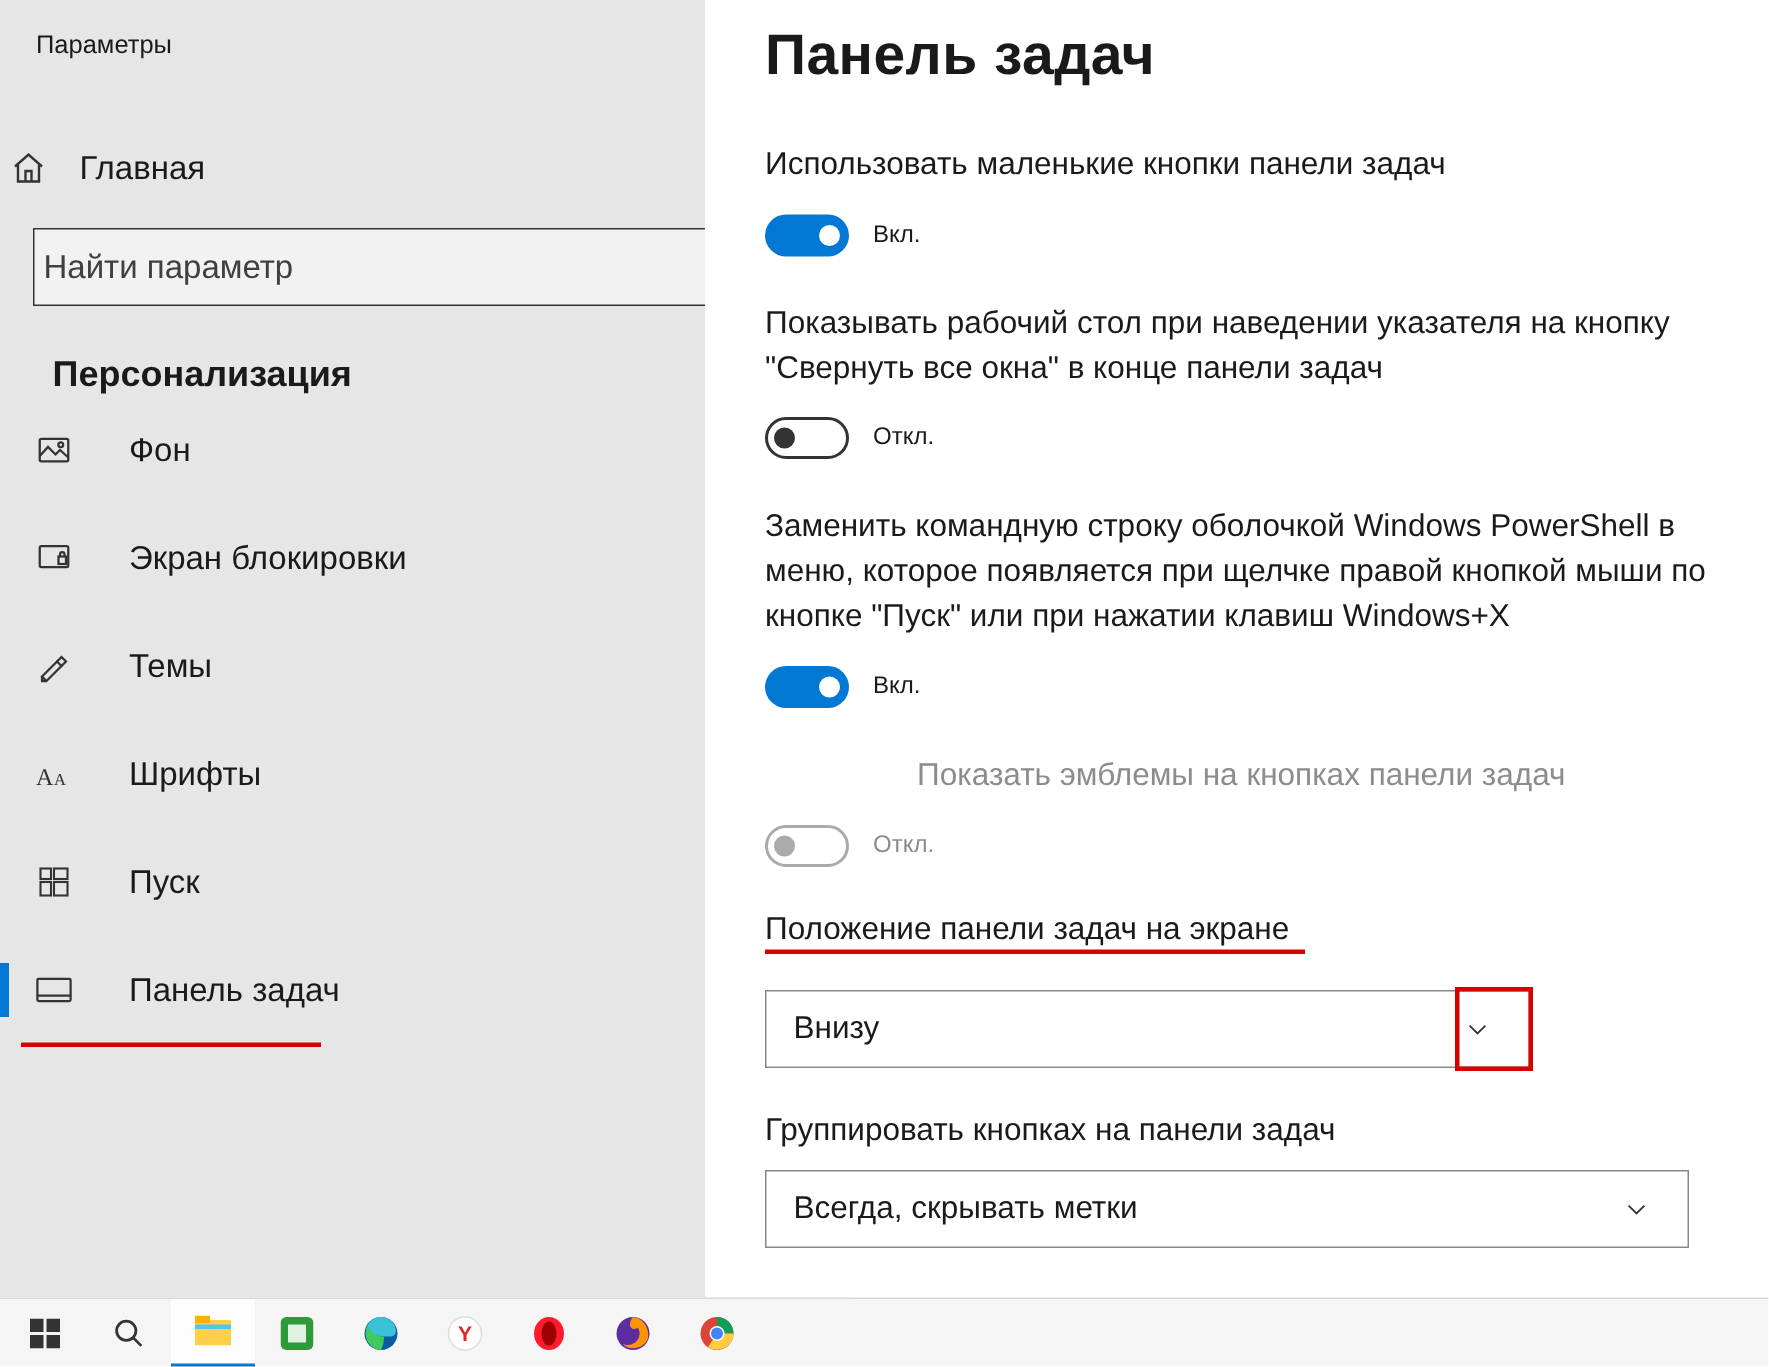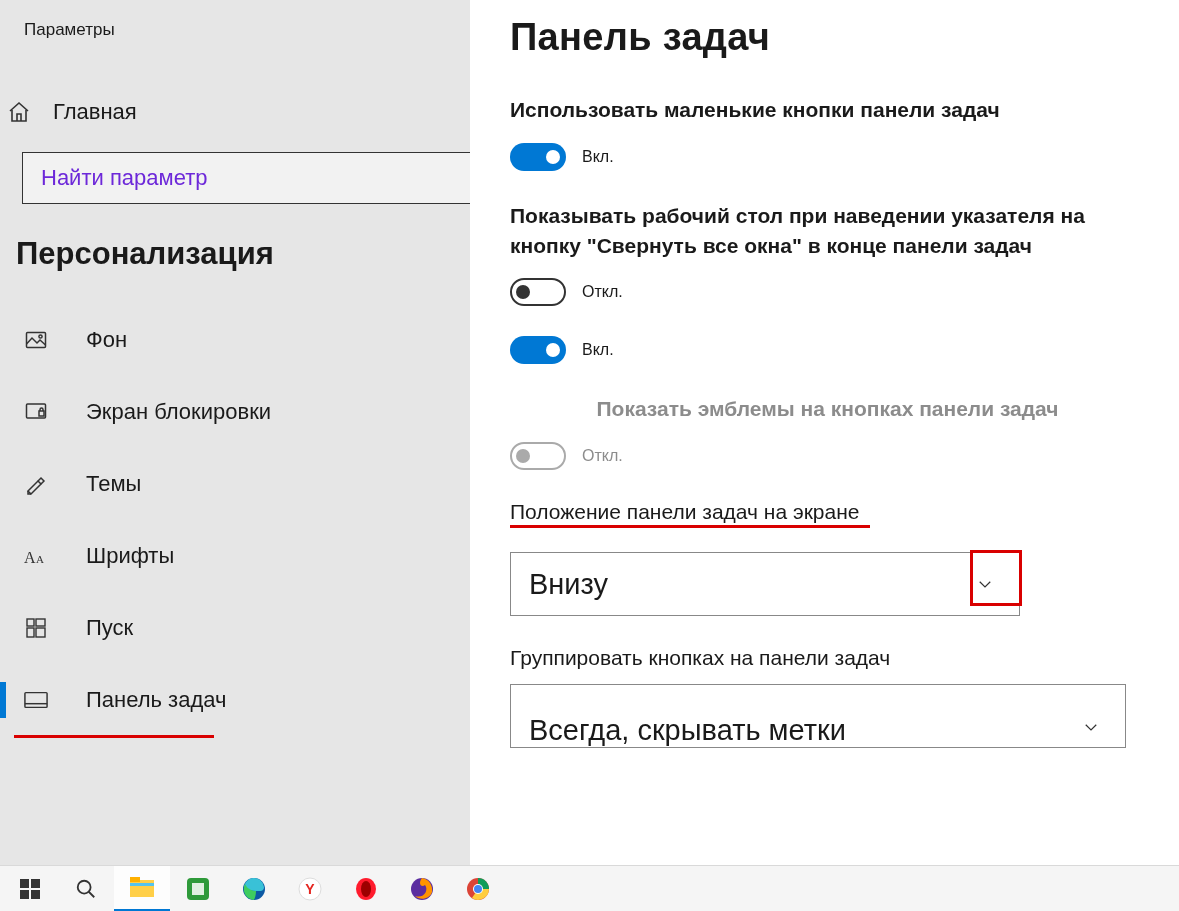--- a/index.html
+++ b/index.html
@@ -21,27 +21,27 @@
     display: flex; align-items: center; gap: 22px;
     padding-left: 7px; height: 44px; margin-bottom: 18px;
     font-size: 22px;
   }
   .search-box {
     margin: 0 24px 32px 22px;
     border: 1px solid #333;
     background: #f2f2f2;
     height: 52px;
     display: flex; align-items: center; justify-content: space-between;
-    padding: 0 18px;
-    font-size: 22px; color: #6d28d9;
+    padding: 0 6px;
+    font-size: 22px; color: #404040;
     cursor: text;
   }
   .category-title {
-    font-size: 31px; font-weight: 600;
-    padding-left: 16px; margin-bottom: 32px;
+    font-size: 24px; font-weight: 600;
+    padding-left: 35px; 
   }
   .nav-item {
     display: flex; align-items: center; gap: 38px;
     padding-left: 24px; height: 72px;
     font-size: 22px;
     cursor: pointer;
     position: relative;
   }
   .nav-item.active::before {
     content: ""; position: absolute; left: 0; top: 18px; bottom: 18px;
@@ -53,21 +53,21 @@
     background: #d90000;
   }
 
   .main {
     position: absolute; left: 470px; top: 0; right: 0; height: 865px;
     background: #ffffff;
     padding: 16px 34px 0 40px;
   }
   .page-title { font-size: 38px; font-weight: 600; letter-spacing: .3px; margin-bottom: 36px; }
   .setting { margin-bottom: 30px; }
-  .setting-label { font-size: 21px; line-height: 1.42; margin-bottom: 18px; font-weight: bold; }
+  .setting-label { font-size: 21px; line-height: 1.42; margin-bottom: 18px; }
   .setting-sub { font-size: 21px; margin-bottom: 14px; }
   .toggle-row { display: flex; align-items: center; gap: 16px; }
   .toggle-label { font-size: 16px; }
   .toggle {
     width: 56px; height: 28px; border-radius: 14px; position: relative;
     cursor: pointer; flex-shrink: 0;
   }
   .toggle.on { background: #0078d4; }
   .toggle.off { background: transparent; border: 2px solid #333; }
   .toggle.disabled { border: 2px solid #aaa; cursor: default; }
@@ -75,26 +75,26 @@
     position: absolute; width: 14px; height: 14px; border-radius: 50%;
     top: 50%; transform: translateY(-50%);
   }
   .toggle.on .knob { right: 6px; background: #fff; }
   .toggle.off .knob { left: 4px; background: #333; }
   .toggle.disabled .knob { left: 4px; background: #aaa; }
   .disabled-text { color: #8c8c8c; text-align: center; }
 
   .dropdown {
     border: 1px solid #888; background: #fff;
-    height: 64px; width: 510px;
+    height: 52px; width: 510px;
     display: flex; align-items: center; justify-content: space-between;
-    padding: 0 14px 0 18px; font-size: 29px;
+    padding: 0 14px 0 18px; font-size: 21px;
     cursor: pointer; position: relative;
   }
-  .dropdown.wide { width: 616px; align-items: flex-end; }
+  .dropdown.wide { width: 616px; }
   .chev { width: 40px; height: 40px; display: flex; align-items: center; justify-content: center; }
   .hl-block { position: relative; }
   .hl-underline {
     position: absolute; left: 0; bottom: -4px; width: 360px; height: 3px;
     background: #d90000;
   }
   .hl-box {
     position: absolute; right: -3px; top: -3px; width: 52px; height: 56px;
     border: 3px solid #d90000; pointer-events: none;
   }
@@ -225,20 +225,21 @@
     <div class="setting-label">Показывать рабочий стол при наведении указателя на кнопку "Свернуть все окна" в конце панели задач</div>
     <div class="toggle-row">
       <div class="toggle off">
           <div class="knob"></div>
         </div>
       <span class="toggle-label">Откл.</span>
     </div>
   </div>
 
   <div class="setting">
+    <div class="setting-label">Заменить командную строку оболочкой Windows PowerShell в меню, которое появляется при щелчке правой кнопкой мыши по кнопке "Пуск" или при нажатии клавиш Windows+X</div>
     <div class="toggle-row">
       <div class="toggle on">
           <div class="knob"></div>
         </div>
       <span class="toggle-label">Вкл.</span>
     </div>
   </div>
 
   <div class="setting">
     <div class="setting-label disabled-text">Показать эмблемы на кнопках панели задач</div>

